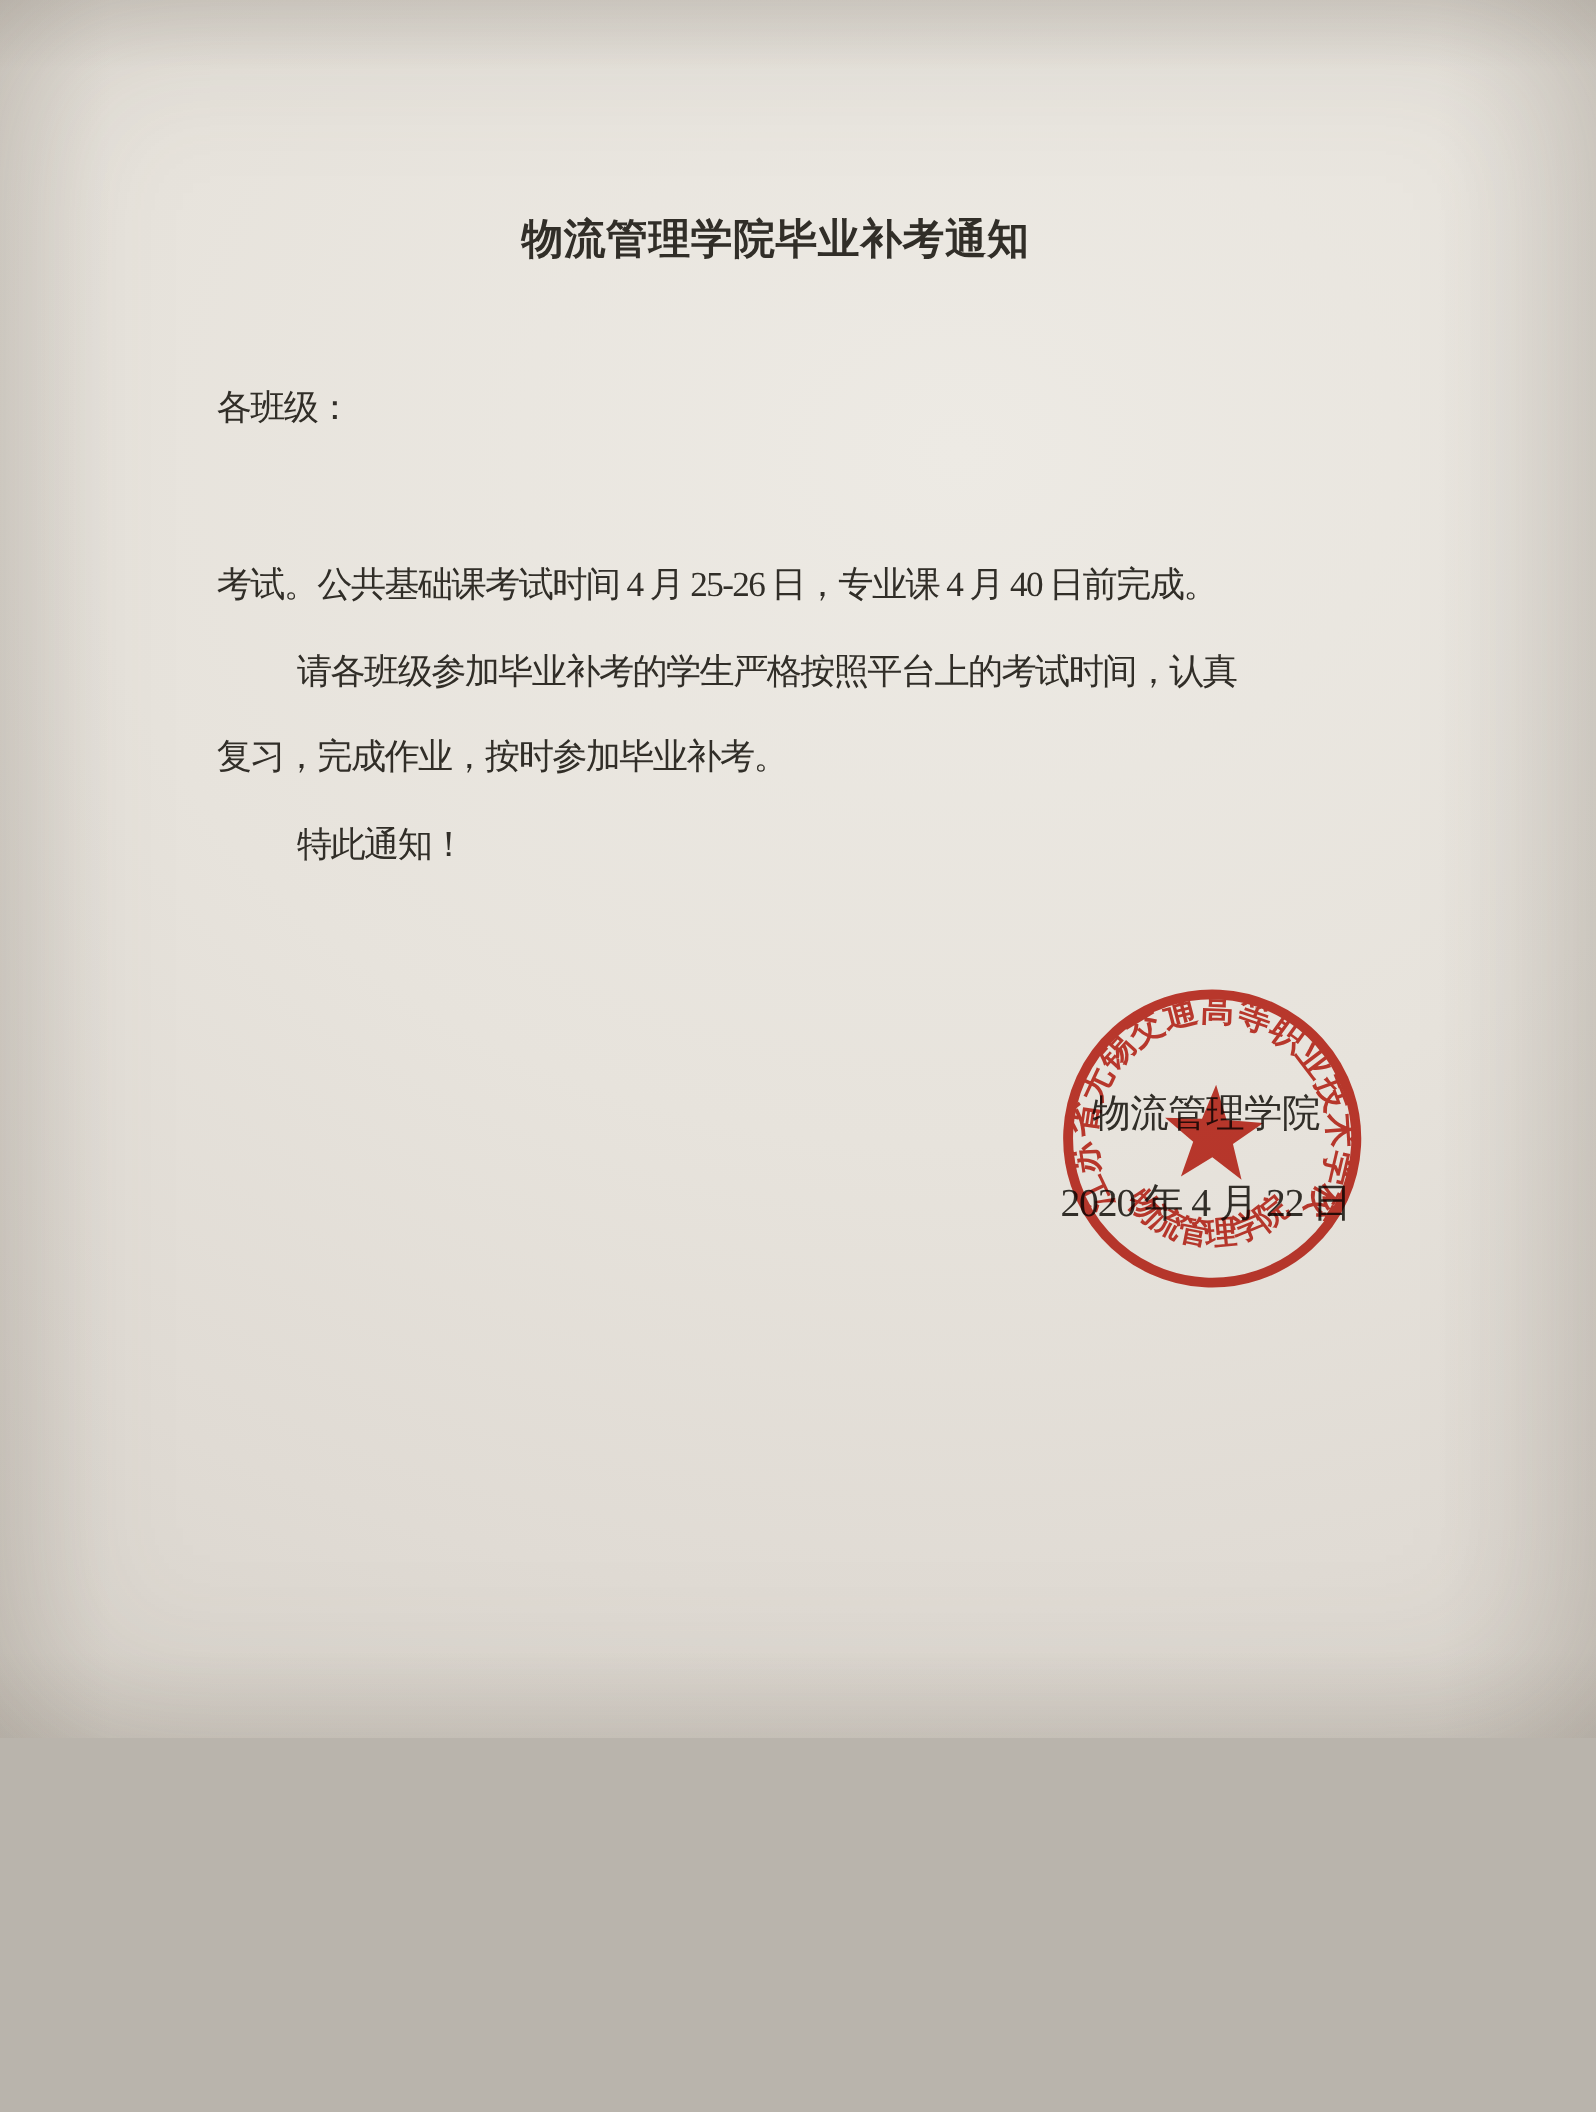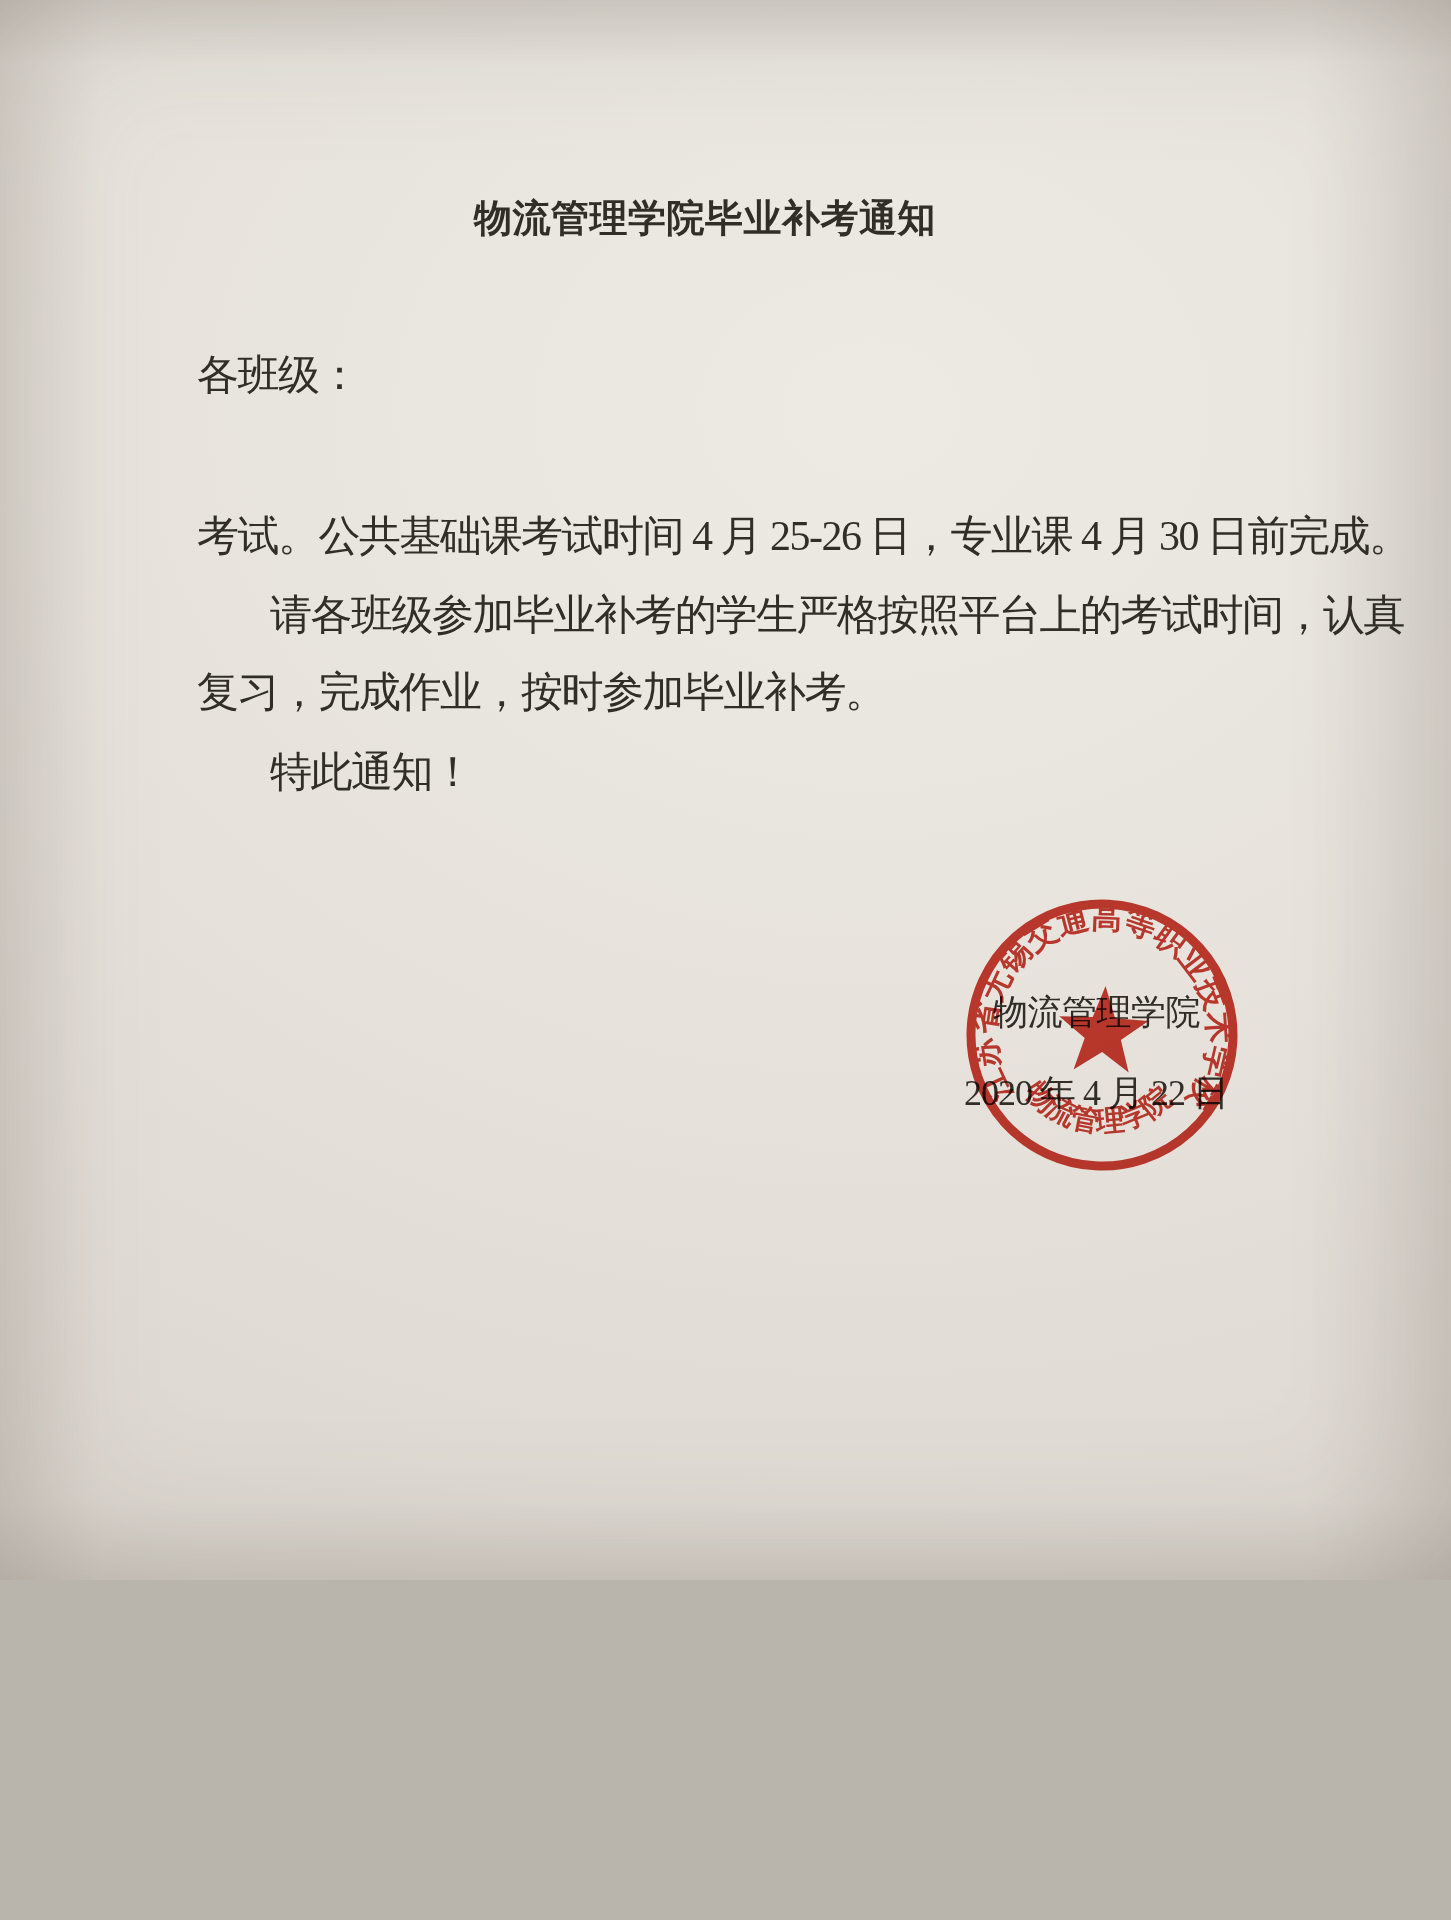--- a/index.html
+++ b/index.html
@@ -14,21 +14,21 @@
       linear-gradient(0deg, rgba(110,100,90,.10) 0%, rgba(110,100,90,0) 5%),
       linear-gradient(90deg, rgba(115,105,95,.10) 0%, rgba(115,105,95,0) 7%, rgba(115,105,95,0) 90%, rgba(115,105,95,.12) 100%),
       radial-gradient(130% 95% at 60% 26%, #edeae4 0%, #e7e3dc 42%, #e0dbd4 70%, #d6d1c9 100%);
     box-shadow:inset 0 0 160px rgba(95,85,72,.22);
   }
   .ink{position:absolute;color:#312e28;line-height:1;white-space:pre;}
   .doc-title{
     top:199px;left:705px;transform:translateX(-50%);
     font-size:38px;font-weight:600;letter-spacing:.5px;
   }
-  .bodyline{font-size:42px;letter-spacing:-1.5px;}
+  .bodyline{font-size:32px;letter-spacing:-1.5px;}
   .l-salutation{top:354px;left:197px;}
   .l-0{top:438px;left:270px;}
   .l-1{top:515px;left:197px;}
   .l-2{top:594px;left:270px;}
   .l-3{top:671px;left:197px;}
   .l-4{top:751px;left:270px;}
   .sig{top:995px;left:993px;font-size:35px;letter-spacing:-.5px;}
   .date{top:1075px;left:964px;font-size:36px;letter-spacing:-1px;}
   .seal{
     position:absolute;left:952px;top:885px;width:300px;height:300px;
@@ -38,21 +38,21 @@
   .seal text{font-family:"Liberation Serif","DejaVu Serif",serif;font-weight:600;}
 </style>
 </head>
 <body>
 
 <div class="photo">
 
   <div class="ink doc-title">物流管理学院毕业补考通知</div>
 
   <div class="ink bodyline l-salutation">各班级：</div>
-  <div class="ink bodyline l-1">考试。公共基础课考试时间 4 月 25-26 日，专业课 4 月 30 日前完成。</div>
+  <div class="ink bodyline l-1">考试。公共基础课考试时间 4 月 25-26 日，专业课 4 月 40 日前完成。</div>
   <div class="ink bodyline l-3">复习，完成作业，按时参加毕业补考。</div>
   <div class="ink bodyline l-2">请各班级参加毕业补考的学生严格按照平台上的考试时间，认真</div>
   <div class="ink bodyline l-4">特此通知！</div>
 
   <div class="ink sig">物流管理学院</div>
   <div class="ink date">2020 年 4 月 22 日</div>
 
   <svg class="seal" viewBox="0 0 300 300" xmlns="http://www.w3.org/2000/svg">
     <defs>
       <path id="ringArc" d="M 70.5 221.6 A 107 107 0 1 1 229.5 221.6" fill="none"></path>

